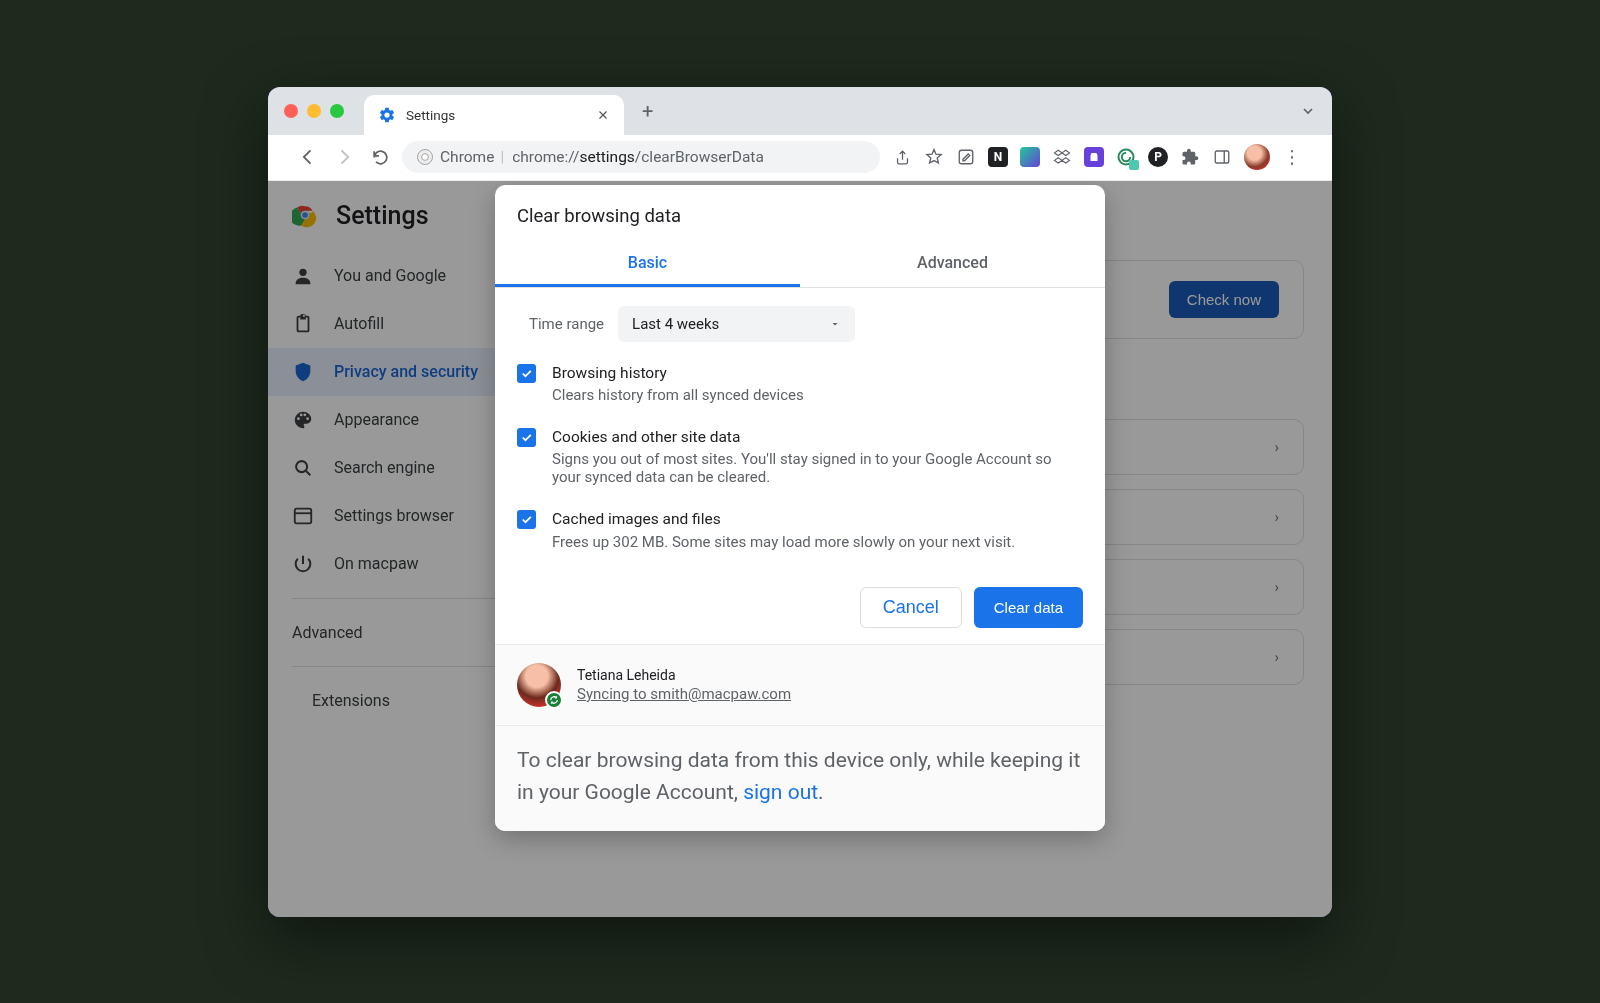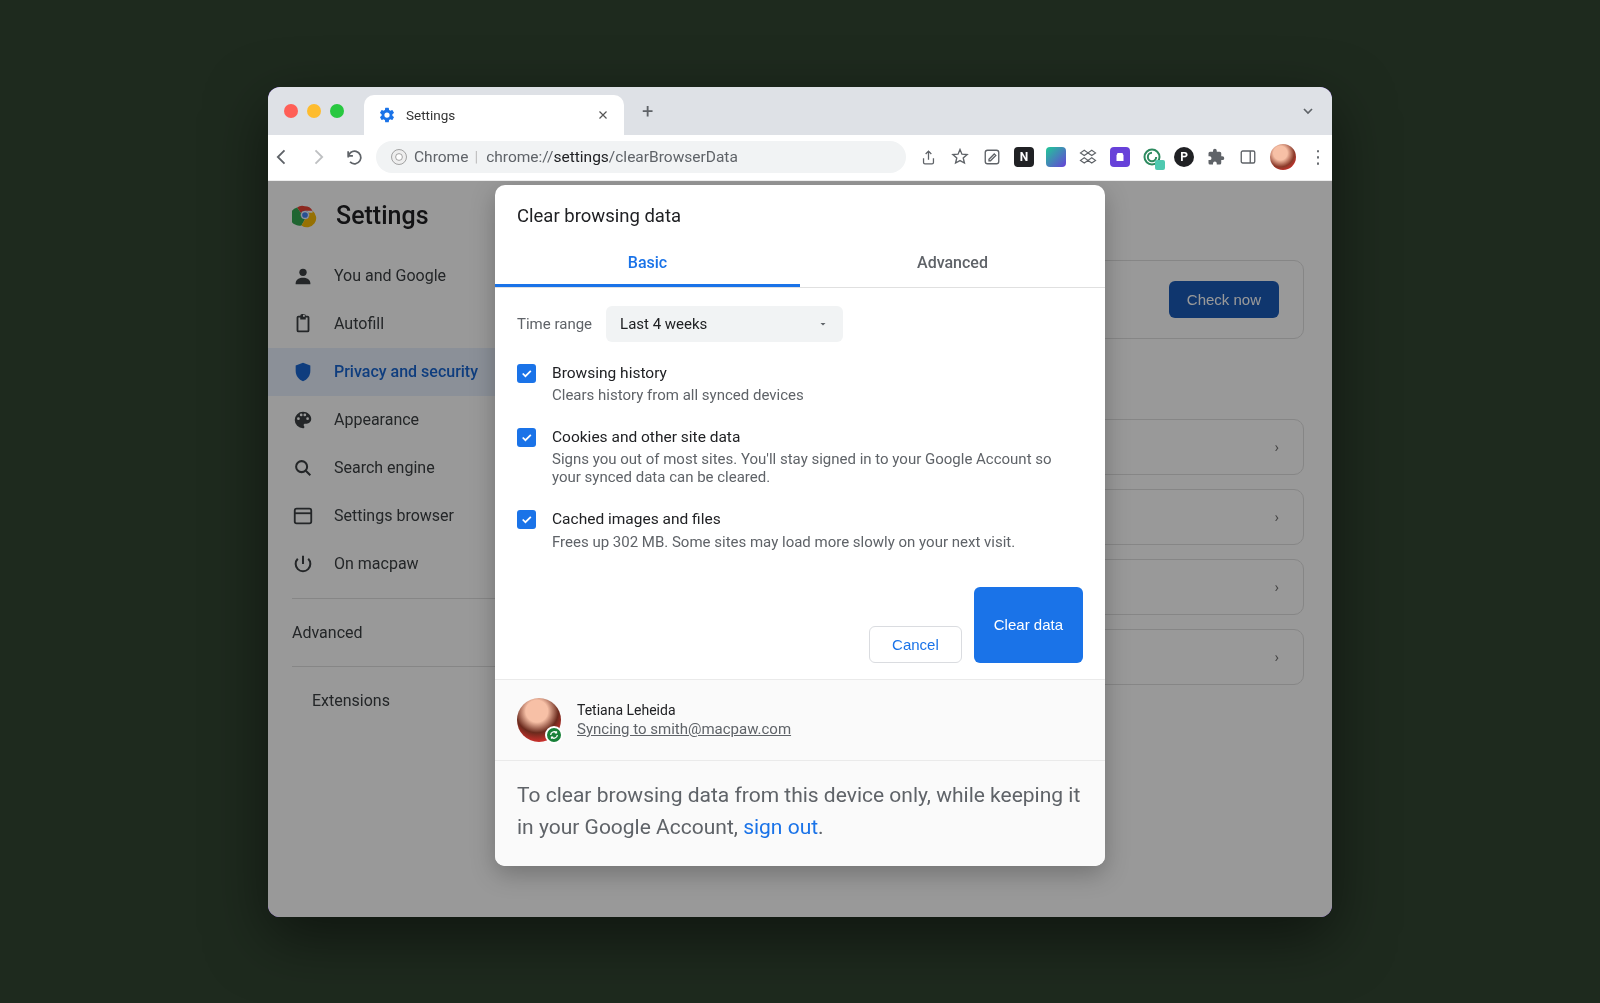--- a/index.html
+++ b/index.html
@@ -56,21 +56,21 @@
 .tab-close { width: 14px; height: 14px; color: #555; cursor: pointer; }
 .new-tab { margin-left: 14px; color: #5f6368; font-size: 20px; cursor: pointer; padding: 4px; }
 .tab-expand { position: absolute; right: 16px; top: 16px; color: #5f6368; cursor: pointer; }
 
 .toolbar {
   height: 46px;
   background: #fff;
   border-bottom: 1px solid #ececec;
   display: flex;
   align-items: center;
-  padding: 0 0;
+  padding: 0 26px;
   gap: 8px;
 }
 .nav-btn { width: 28px; height: 28px; display: flex; align-items: center; justify-content: center; color: #5f6368; border-radius: 50%; cursor: pointer; }
 .nav-btn.disabled { opacity: 0.4; cursor: default; }
 .url-bar {
   flex: 1;
   height: 32px;
   background: #f1f3f4;
   border-radius: 18px;
   display: flex;
@@ -198,21 +198,21 @@
   text-align: center;
   padding: 12px 0;
   font-size: 16px;
   color: #5f6368;
   font-weight: 500;
   cursor: pointer;
   border-bottom: 3px solid transparent;
 }
 .tab.active { color: #1a73e8; border-bottom-color: #1a73e8; }
 .dialog-body { padding: 18px 22px 0; }
-.time-range-row { display: flex; align-items: center; gap: 14px; margin-bottom: 20px; }
+.time-range-row { display: flex; align-items: center; gap: 14px; margin-bottom: 20px; margin-left: 12px; }
 .time-label { color: #5f6368; font-size: 15px; }
 .time-select {
   background: #f1f3f4;
   border-radius: 6px;
   padding: 9px 14px;
   display: flex;
   align-items: center;
   gap: 110px;
   font-size: 15px;
   color: #202124;
@@ -239,24 +239,23 @@
   gap: 12px;
   padding: 14px 22px 16px;
   border-bottom: 1px solid #eaeaea;
 }
 .btn-cancel {
   background: #fff;
   color: #1a73e8;
   border: 1px solid #dadce0;
   border-radius: 6px;
   padding: 9px 22px;
-  font-size: 15px;
+  font-size: 18px;
   font-weight: 500;
   cursor: pointer;
-  margin-top: 39px;
 }
 .btn-primary {
   background: #1a73e8;
   color: #fff;
   border: none;
   border-radius: 6px;
   padding: 9px 20px;
   font-size: 15px;
   font-weight: 500;
   cursor: pointer;

